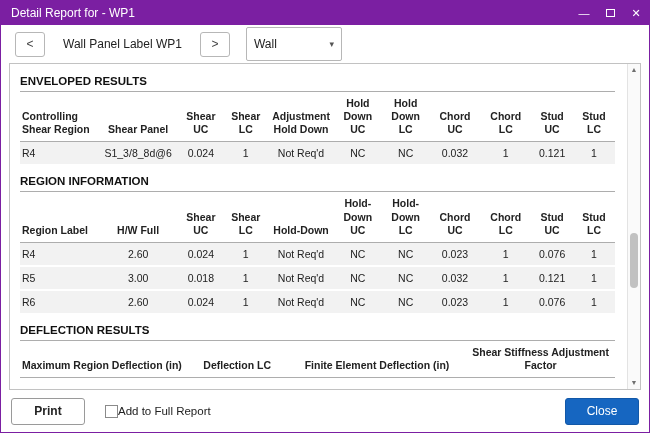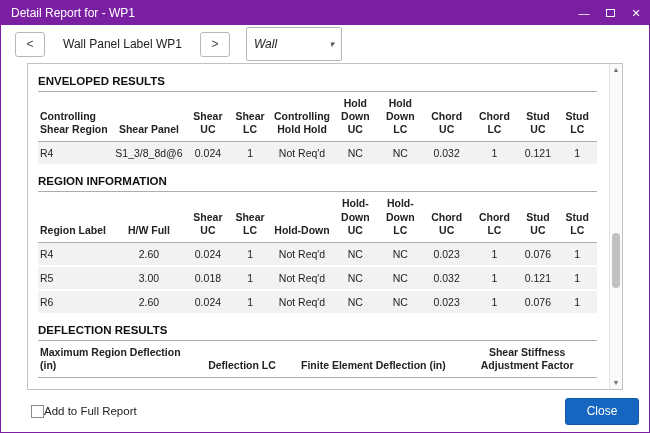--- a/index.html
+++ b/index.html
@@ -24,25 +24,25 @@
   .toolbar { flex: 0 0 38px; display: flex; align-items: center; padding: 0 14px; }
   .nav-btn {
     width: 30px; height: 25px; border: 1px solid #b7b7b7; border-radius: 3px;
     background: #fff; font-size: 12px; color: #444; display: flex;
     align-items: center; justify-content: center; cursor: pointer;
   }
   .panel-label { font-size: 12px; margin: 4px 18px; }
   .select {
     width: 96px; height: 25px; border: 1px solid #b7b7b7; border-radius: 2px;
     background: #fff; display: flex; align-items: center; justify-content: space-between;
-    padding: 16px 7px; font-size: 12px; margin-left: 16px; cursor: pointer; font-style: italic;
+    padding: 16px 7px; font-size: 12px; margin-left: 16px; cursor: pointer;
   }
   .chevron { font-size: 9px; color: #555; }
   
-  .content { margin: 0 26px; border: 1px solid #c2c2c2; height: 327px; flex: 0 0 327px; display: flex; }
+  .content { margin: 0 8px; border: 1px solid #c2c2c2; height: 327px; flex: 0 0 327px; display: flex; }
   .content-main { flex: 1; padding: 2px 12px 0 10px; overflow: hidden; }
   .scrollbar {
     width: 13px; flex: 0 0 13px; background: #fafafa; border-left: 1px solid #e3e3e3;
     position: relative; display: flex; flex-direction: column;
     align-items: center; justify-content: space-between; padding: 2px 0;
   }
   .sb-arrow { font-size: 7px; color: #707070; line-height: 8px; cursor: pointer; }
   .sb-thumb {
     position: absolute; left: 2px; right: 2px; top: 52%; height: 17%;
     background: #c1c1c1; border-radius: 4px; cursor: grab;
@@ -115,21 +115,21 @@
     <div class="content-main">
 
       <div class="sec-title">ENVELOPED RESULTS</div>
       <table class="tbl11">
         <thead>
             <tr>
               <th>Controlling Shear Region</th>
               <th>Shear Panel</th>
               <th>Shear UC</th>
               <th>Shear LC</th>
-              <th>Controlling Hold Hold</th>
+              <th>Adjustment Hold Down</th>
               <th>Hold Down UC</th>
               <th>Hold Down LC</th>
               <th>Chord UC</th>
               <th>Chord LC</th>
               <th>Stud UC</th>
               <th>Stud LC</th>
             </tr>
           </thead>
         <tbody>
             <tr>
@@ -224,20 +224,21 @@
     </div>
 
     <div class="scrollbar">
       <span class="sb-arrow">▲</span>
       <div class="sb-thumb"></div>
       <span class="sb-arrow">▼</span>
     </div>
   </div>
 
   <div class="footer">
+    <button class="print-btn">Print</button>
     <div class="checkbox-row">
       <span class="checkbox"></span>
       <span>Add to Full Report</span>
     </div>
     <button class="close-btn">Close</button>
   </div>
 
 </div>
 
 </body></html>

